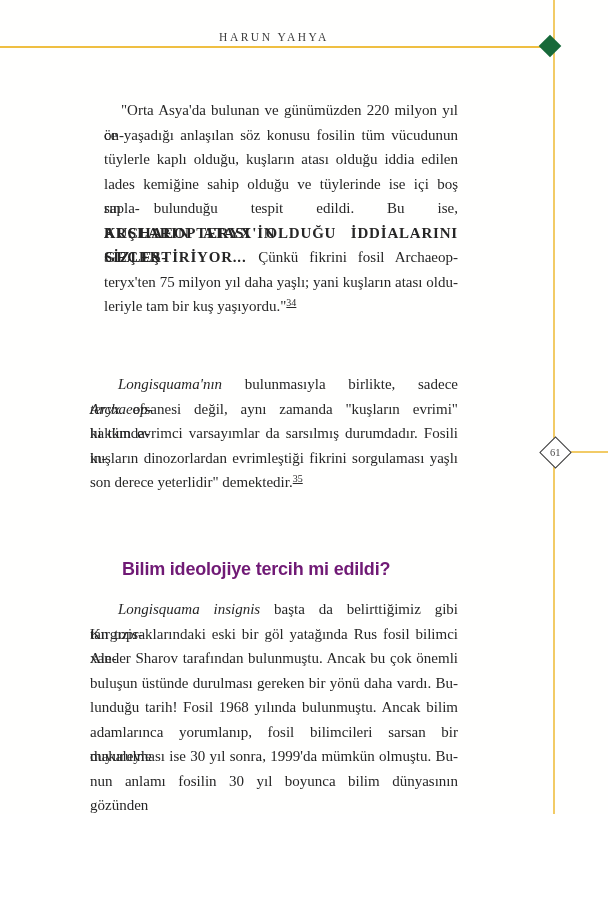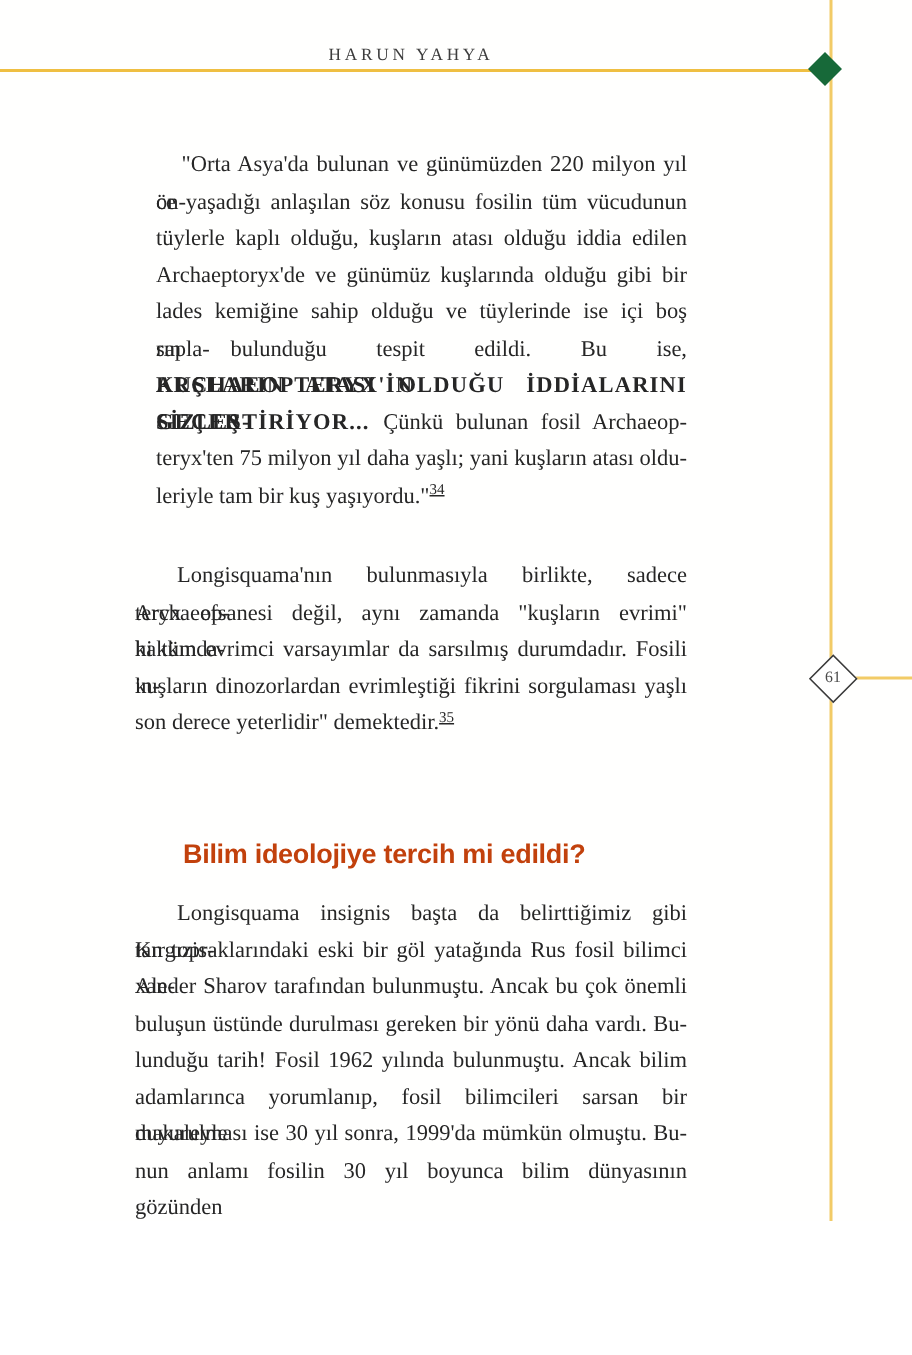--- a/index.html
+++ b/index.html
@@ -62,29 +62,29 @@
   .block-para2    { top: 372px; }
   .block-heading  { top: 559px; }
   .block-para3    { top: 597px; }
   .line {
     height: 24.5px; line-height: 24.5px;
     text-align: justify; text-align-last: justify;
     text-justify: inter-word;
     white-space: normal;
   }
   .seg-n { font-style: normal; }
-  .seg-i { }
+  .seg-i { font-style: italic; }
   .seg-b { font-weight: bold; letter-spacing: 0.8px; }
   .seg-sup {
     font-size: 10px; position: relative; top: -5.5px; letter-spacing: 0; text-decoration: underline;
   }
   .heading {
     font-family: "Liberation Sans", "DejaVu Sans", sans-serif;
     font-weight: bold; font-size: 18px; letter-spacing: -0.2px;
-    color: #c2410c; text-indent: 32px;
+    color: #701a75; text-indent: 32px;
   }
 </style>
 </head>
 <body>
 
 <div class="page">
 
   <div class="v-rule"></div>
   <div class="h-header-rule"></div>
   <div class="corner-diamond"></div>
@@ -93,25 +93,24 @@
 
   <div class="pagenum-rule"></div>
   <div class="pagenum-badge">
     <span class="num">61</span>
   </div>
 
   <div class="textblock block-quote">
       <div class="line" style="text-indent: 17px;"><span class="seg-n">"Orta Asya'da bulunan ve günümüzden 220 milyon yıl ön-</span></div>
       <div class="line"><span class="seg-n">ce yaşadığı anlaşılan söz konusu fosilin tüm vücudunun</span></div>
       <div class="line"><span class="seg-n">tüylerle kaplı olduğu, kuşların atası olduğu iddia edilen</span></div>
-      <div class="line"><span class="seg-n">Archaeptoryx'de ve günümüz kuşlarında olduğu gibi bir</span></div>
       <div class="line"><span class="seg-n">lades kemiğine sahip olduğu ve tüylerinde ise içi boş sapla-</span></div>
       <div class="line"><span class="seg-n">rın bulunduğu tespit edildi. Bu ise, </span><span class="seg-b">ARCHAEOPTERYX'İN</span></div>
       <div class="line"><span class="seg-b">KUŞLARIN ATASI OLDUĞU İDDİALARINI GEÇER-</span></div>
-      <div class="line"><span class="seg-b">SİZLEŞTİRİYOR... </span><span class="seg-n">Çünkü bulunan fosil Archaeop-</span></div>
+      <div class="line"><span class="seg-b">SİZLEŞTİRİYOR... </span><span class="seg-n">Çünkü fikrini fosil Archaeop-</span></div>
       <div class="line"><span class="seg-n">teryx'ten 75 milyon yıl daha yaşlı; yani kuşların atası oldu-</span></div>
       <div class="line" style="text-align-last: left;"><span class="seg-n">leriyle tam bir kuş yaşıyordu."</span><span class="seg-sup">34</span></div>
     </div>
 
   <div class="textblock block-para2">
       <div class="line" style="text-indent: 28px;"><span class="seg-i">Longisquama'nın</span><span class="seg-n"> bulunmasıyla birlikte, sadece </span><span class="seg-i">Archaeop-</span></div>
       <div class="line"><span class="seg-i">teryx</span><span class="seg-n"> efsanesi değil, aynı zamanda "kuşların evrimi" hakkında-</span></div>
       <div class="line"><span class="seg-n">ki tüm evrimci varsayımlar da sarsılmış durumdadır. Fosili in-</span></div>
       <div class="line"><span class="seg-n">kuşların dinozorlardan evrimleştiği fikrini sorgulaması yaşlı</span></div>
       <div class="line" style="text-align-last: left;"><span class="seg-n">son derece yeterlidir" demektedir.</span><span class="seg-sup">35</span></div>
@@ -119,19 +118,19 @@
 
   <div class="textblock block-heading">
     <div class="heading">Bilim ideolojiye tercih mi edildi?</div>
   </div>
 
   <div class="textblock block-para3">
       <div class="line" style="text-indent: 28px;"><span class="seg-i">Longisquama insignis</span><span class="seg-n"> başta da belirttiğimiz gibi Kırgızis-</span></div>
       <div class="line"><span class="seg-n">tan topraklarındaki eski bir göl yatağında Rus fosil bilimci Ale-</span></div>
       <div class="line"><span class="seg-n">xander Sharov tarafından bulunmuştu. Ancak bu çok önemli</span></div>
       <div class="line"><span class="seg-n">buluşun üstünde durulması gereken bir yönü daha vardı. Bu-</span></div>
-      <div class="line"><span class="seg-n">lunduğu tarih! Fosil 1962 yılında bulunmuştu. Ancak bilim</span></div>
+      <div class="line"><span class="seg-n">lunduğu tarih! Fosil 1968 yılında bulunmuştu. Ancak bilim</span></div>
       <div class="line"><span class="seg-n">adamlarınca yorumlanıp, fosil bilimcileri sarsan bir makaleyle</span></div>
       <div class="line"><span class="seg-n">duyurulması ise 30 yıl sonra, 1999'da mümkün olmuştu. Bu-</span></div>
       <div class="line"><span class="seg-n">nun anlamı fosilin 30 yıl boyunca bilim dünyasının gözünden</span></div>
     </div>
 
 </div>
 
 </body></html>

